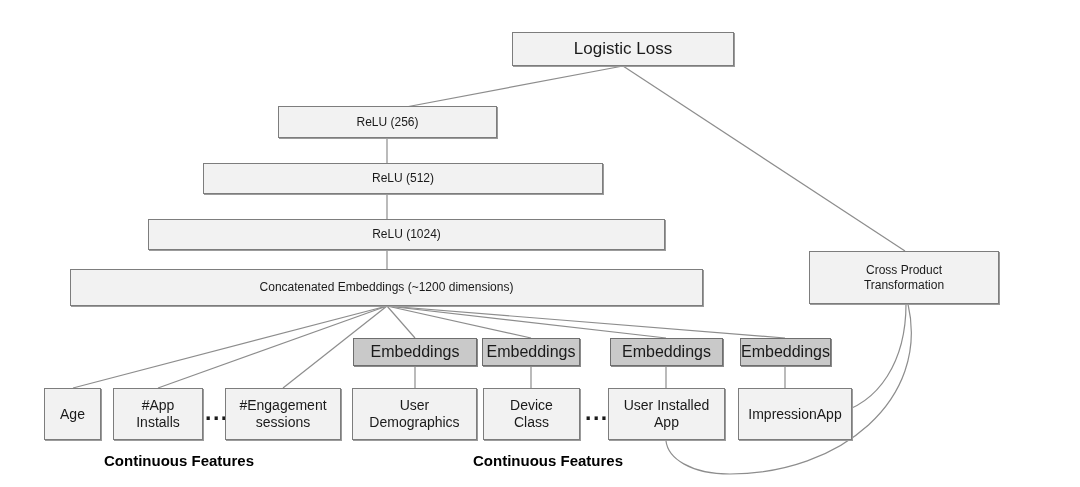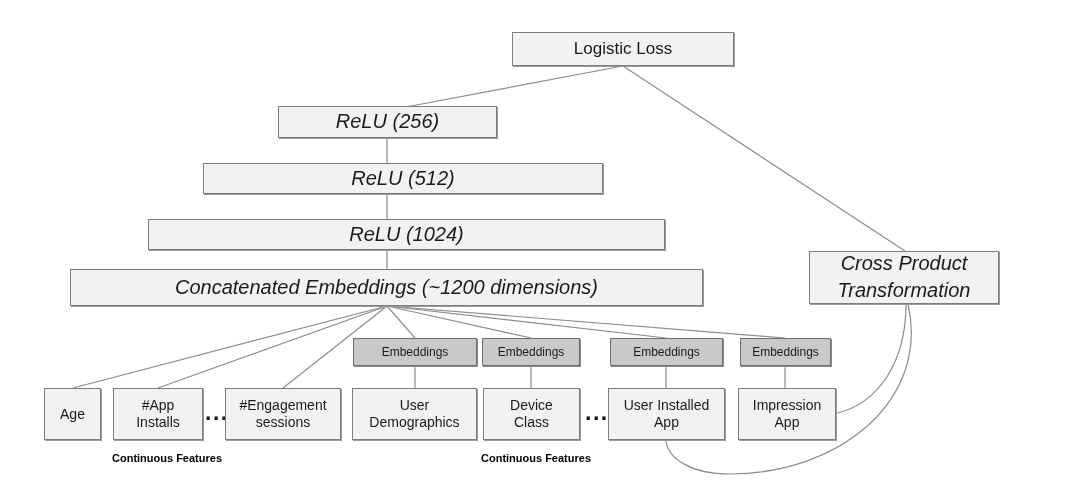--- a/index.html
+++ b/index.html
@@ -20,42 +20,41 @@
     line-height:1.18;
     background:#f2f2f2;
     border:1px solid #7d7d7d;
     box-shadow:1px 1px 0 0 #9b9b9b;
     z-index:3;
   }
   .node.emb{
     background:#c9c9c9;
     border:1px solid #6e6e6e;
     box-shadow:1px 1px 0 0 #8a8a8a;
-    font-size:12px;
+    font-size:16px;
   }
   .t17{font-size:17px;}
-  .t16{font-size:20px;font-style:italic;}
+  .t16{font-size:12px;}
   .t14{font-size:14px;}
 
   .ellipsis{
     position:absolute;
     font-size:23px;
     font-weight:700;
     letter-spacing:1.5px;
     color:#1a1a1a;
     z-index:3;
   }
   .caption{
     position:absolute;
-    font-size:11px;
+    font-size:15px;
     font-weight:700;
     color:#000;
     z-index:3;
     white-space:nowrap;
-    margin-left:8px;
   }
 </style>
 </head>
 <body>
 
 <div id="stage">
 
   <svg id="wires" viewBox="0 0 1080 487" xmlns="http://www.w3.org/2000/svg">
     <g fill="none" stroke="#8d8d8d" stroke-width="1.2">
 
@@ -95,21 +94,21 @@
   <div class="node t16" style="left:203px;top:163px;width:400px;height:31px;">
     <span>ReLU (512)</span>
   </div>
   <div class="node t16" style="left:128px;top:219px;width:517px;height:31px;margin-left:20px;">
     <span>ReLU (1024)</span>
   </div>
   <div class="node t16" style="left:70px;top:269px;width:633px;height:37px;align-items:center;">
     <span>Concatenated Embeddings (~1200 dimensions)</span>
   </div>
 
-  <div class="node t16" style="left:809px;top:251px;width:190px;height:53px;flex-direction:column;justify-content:space-between;">
+  <div class="node t16" style="left:809px;top:251px;width:190px;height:53px;flex-direction:column;">
     <span>Cross Product</span>
     <span>Transformation</span>
   </div>
 
   <div class="node emb" style="left:353px;top:338px;width:124px;height:28px;">
     <span>Embeddings</span>
   </div>
   <div class="node emb" style="left:482px;top:338px;width:98px;height:28px;">
     <span>Embeddings</span>
   </div>
@@ -143,21 +142,21 @@
     <span>User</span>
     <span>Demographics</span>
   </div>
   <div class="ellipsis" style="left:585px;top:399px;">
     <span>...</span>
   </div>
   <div class="node t14" style="left:608px;top:388px;width:117px;height:52px;flex-direction:column;">
     <span>User Installed</span>
     <span>App</span>
   </div>
-  <div class="node t14" style="left:738px;top:388px;width:98px;height:52px;flex-direction:column;">
+  <div class="node t14" style="left:738px;top:388px;width:114px;height:52px;flex-direction:row;">
     <span>Impression</span>
     <span>App</span>
   </div>
 
   <div class="caption" style="left:104px;top:452px;">
     <span>Continuous Features</span>
   </div>
   <div class="caption" style="left:473px;top:452px;">
     <span>Continuous Features</span>
   </div>

